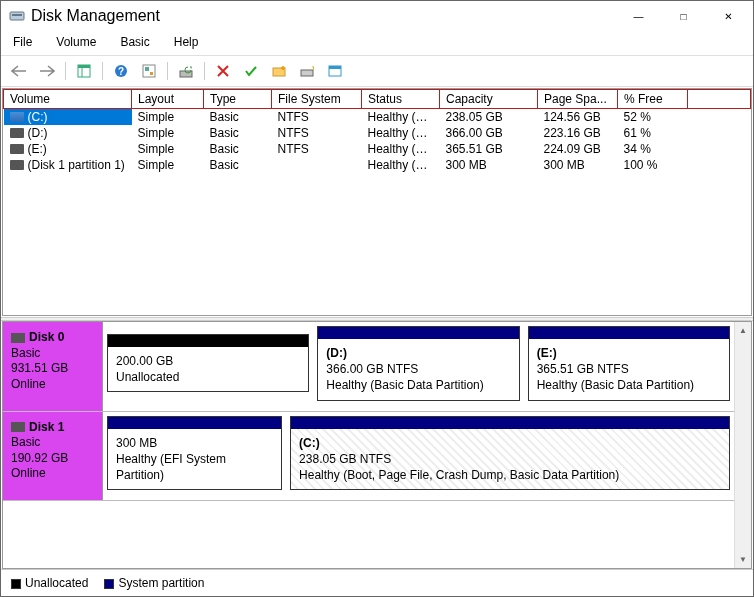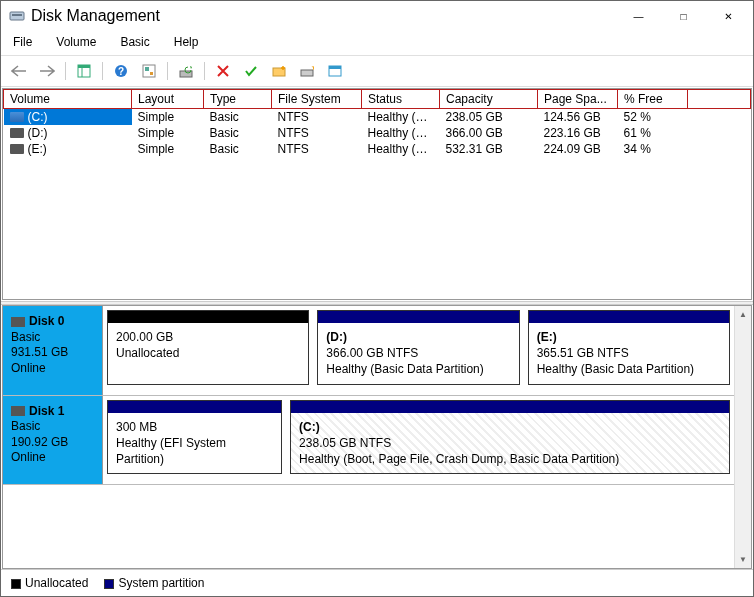--- a/index.html
+++ b/index.html
@@ -19,25 +19,25 @@
 .tbl td { padding: 1px 6px; font-size: 12px; white-space: nowrap; overflow: hidden; text-overflow: ellipsis; }
 .tbl tbody tr.selected td.first { background: #0078d7; color: #fff; }
 .tbl td.first { display: flex; align-items: center; gap: 4px; }
 .volicon { width: 14px; height: 10px; background: #555; border-radius: 1px; display: inline-block; position: relative; }
 .volicon.blue { background: linear-gradient(#4a90d9,#2a6cb8); }
 .tblspace { height: 142px; }
 .splitter { height: 4px; background: #f0f0f0; border-top: 1px solid #ccc; border-bottom: 1px solid #ccc; }
 .disk-panel { flex: 1; overflow-y: auto; border: 1px solid #999; margin: 0 1px; display: flex; }
 .disk-content { flex: 1; }
 .diskrow { display: flex; border-bottom: 1px solid #bbb; }
-.diskheader { width: 100px; padding: 8px 8px; border-right: 1px solid #999; background: #0ea5e9; }
+.diskheader { width: 100px; padding: 8px 8px; border-right: 1px solid #999; background: #d946ef; }
 .diskheader .diskicon { width: 14px; height: 10px; background: #555; display: inline-block; margin-right: 4px; vertical-align: middle; }
 .diskheader b { font-weight: bold; }
 .diskheader div { line-height: 1.3; }
-.partitions { flex: 1; display: flex; padding: 4px 4px 10px 4px; gap: 8px; }
+.partitions { flex: 1; display: flex; padding: 4px 4px 10px 4px; gap: 8px; align-items: center; }
 .part { border: 1px solid #333; display: flex; flex-direction: column; }
 .part .stripe { height: 12px; }
 .stripe.black { background: #000; }
 .stripe.navy { background: #000080; }
 .part .plabel { padding: 6px 8px; line-height: 1.35; font-size: 12px; flex: 1; }
 .part .plabel b { font-weight: bold; }
 .part.hatched .plabel { background: repeating-linear-gradient(45deg, #fff, #fff 4px, #eee 4px, #eee 6px); }
 .scrollbar { width: 17px; background: #f0f0f0; border-left: 1px solid #ddd; display: flex; flex-direction: column; justify-content: space-between; }
 .scrollbar .arr { height: 17px; display: flex; align-items: center; justify-content: center; font-size: 8px; color: #666; }
 .legend { border-top: 1px solid #ccc; padding: 6px 10px; display: flex; gap: 16px; align-items: center; }
@@ -197,23 +197,37 @@
         </tr>
         <tr>
           <td class="first">
             <span class="volicon "></span>
             <span>(E:)</span>
           </td>
           <td>Simple</td>
           <td>Basic</td>
           <td>NTFS</td>
           <td>Healthy (B...</td>
-          <td>532.31 GB</td>
+          <td>365.51 GB</td>
           <td>224.09 GB</td>
           <td>34 %</td>
+          <td></td>
+        </tr>
+        <tr>
+          <td class="first">
+            <span class="volicon "></span>
+            <span>(Disk 1 partition 1)</span>
+          </td>
+          <td>Simple</td>
+          <td>Basic</td>
+          <td></td>
+          <td>Healthy (E...</td>
+          <td>300 MB</td>
+          <td>300 MB</td>
+          <td>100 %</td>
           <td></td>
         </tr>
       </tbody>
 </table>
 <div class="tblspace"></div>
 </div>
 
 <div class="splitter"></div>
 
 <div class="disk-panel">

